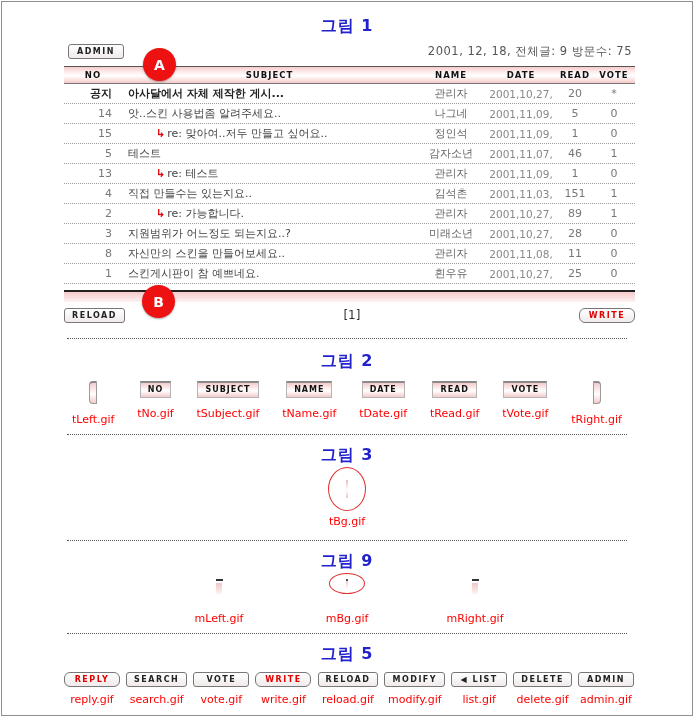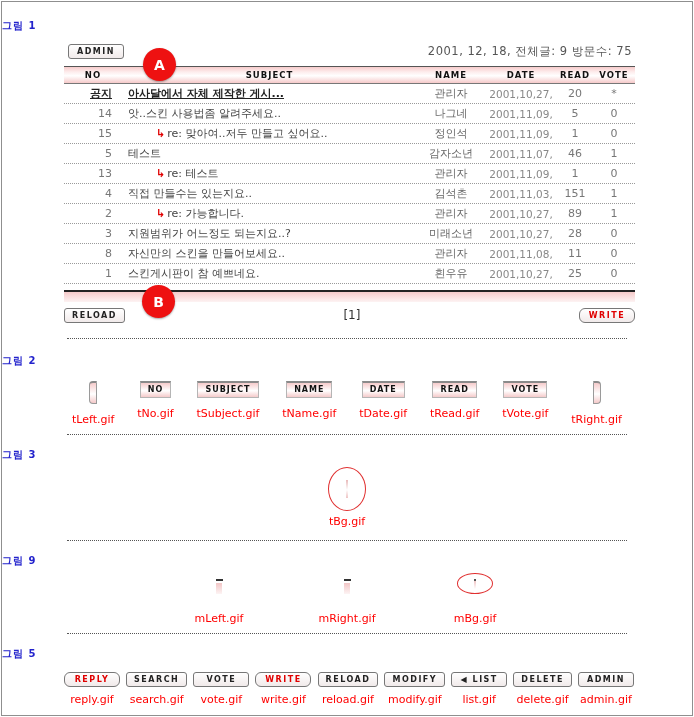--- a/index.html
+++ b/index.html
@@ -1,20 +1,20 @@
 <!DOCTYPE html>
 <html><head>
 <meta charset="utf-8">
 <style>
   * { margin:0; padding:0; box-sizing:border-box; }
   html,body { background:#fff; }
   body { width:694px; height:717px; font-family:"DejaVu Sans", sans-serif; }
   .page { position:relative; width:692px; height:715px; margin:1px; border:1px solid #8f8f8f; background:#fff; overflow:hidden; padding-top:16px; }
 
-  .fig-title { font-size:10px; font-weight:bold; color:#2222cc; height:16px; line-height:16px; letter-spacing:1px; }
+  .fig-title { text-align:center; font-size:16px; font-weight:bold; color:#2222cc; height:16px; line-height:16px; letter-spacing:1px; }
 
   
   .info-row { margin:8px 60px 0 66px; height:18px; display:flex; justify-content:space-between; align-items:center; }
   .btn { display:inline-block; min-width:56px; height:15px; border:1px solid #777; border-radius:3px;
          background:linear-gradient(180deg,#ffffff,#f1eaea); font-size:8px; font-weight:bold; letter-spacing:1.5px;
          text-align:center; color:#222; padding:2px 7px 0; cursor:pointer; white-space:nowrap; }
   .btn.red { color:#e00000;border-radius:6px; }
   .board-info { font-size:11.5px; color:#555; letter-spacing:.5px; }
 
   .board { margin:6px 57px 0 62px; }
@@ -25,21 +25,21 @@
   .c-no{width:58px;} .c-subject{flex:1;} .c-name{width:68px;} .c-date{width:72px;} .c-read{width:36px;} .c-vote{width:42px;}
 
   .row { display:flex; height:20px; align-items:center; border-bottom:1px dotted #9a9a9a; font-size:11px; color:#555; }
   .row .no { width:58px; text-align:right; padding-right:10px; color:#777; }
   .row .subject { flex:1; padding-left:6px; color:#444; overflow:hidden; white-space:nowrap; }
   .row .subject .arrow { color:#e00000; font-weight:bold; margin:0 2px 0 28px; }
   .row .name { width:68px; text-align:center; color:#666; }
   .row .date { width:72px; text-align:center; color:#888; font-size:10.5px; }
   .row .read { width:36px; text-align:center; color:#777; }
   .row .vote { width:42px; text-align:center; color:#777; }
-  .row.notice .no, .row.notice .subject { font-weight:bold; color:#222;text-decoration:underline; }
+  .row.notice .no, .row.notice .subject { font-weight:bold; color:#222; }
 
   .board-black-line { margin:6px 57px 0 62px; height:2px; background:#222; }
   .board-pink-bar { margin:0 57px 0 62px; height:10px; background:linear-gradient(180deg,#f5caca,#fdf3f3); }
   .board-footer { margin:2px 57px 0 62px; height:22px; display:flex; align-items:center; }
   .board-footer .page-ind { flex:1; text-align:center; font-size:12px; color:#333; cursor:pointer; }
 
   .dotsep { margin:12px 65px 0; border-top:1px dotted #555; height:0; }
 
   .callout { position:absolute; width:33px; height:33px; border-radius:50%; background:#ee1111; color:#fff;
              font-weight:bold; font-size:14px; display:flex; align-items:center; justify-content:center;
@@ -249,32 +249,32 @@
   <div class="fig-title fig4-title">그림 9</div>
   <div class="fig4-row" id="fig4-row">
       <div class="fig4-col">
         <div class="edge-asset">
           <div class="edge-dash"></div>
           <div class="edge-sliver"></div>
         </div>
         <div class="gif-label">mLeft.gif</div>
       </div>
       <div class="fig4-col">
+        <div class="red-circle small">
+          <div class="mbg-sliver"></div>
+        </div>
+        <div class="gif-label">mBg.gif</div>
+      </div>
+      <div class="fig4-col">
         <div class="edge-asset">
           <div class="edge-dash"></div>
           <div class="edge-sliver"></div>
         </div>
         <div class="gif-label">mRight.gif</div>
       </div>
-      <div class="fig4-col">
-        <div class="red-circle small">
-          <div class="mbg-sliver"></div>
-        </div>
-        <div class="gif-label">mBg.gif</div>
-      </div>
     </div>
 
   <div class="dotsep" style="margin-top:8px"></div>
 
   <div class="fig-title fig5-title">그림 5</div>
   <div class="fig5-row" id="fig5-row">
       <div class="fig5-col">
         <span class="btn red">REPLY</span>
         <div class="gif-label">reply.gif</div>
       </div>

